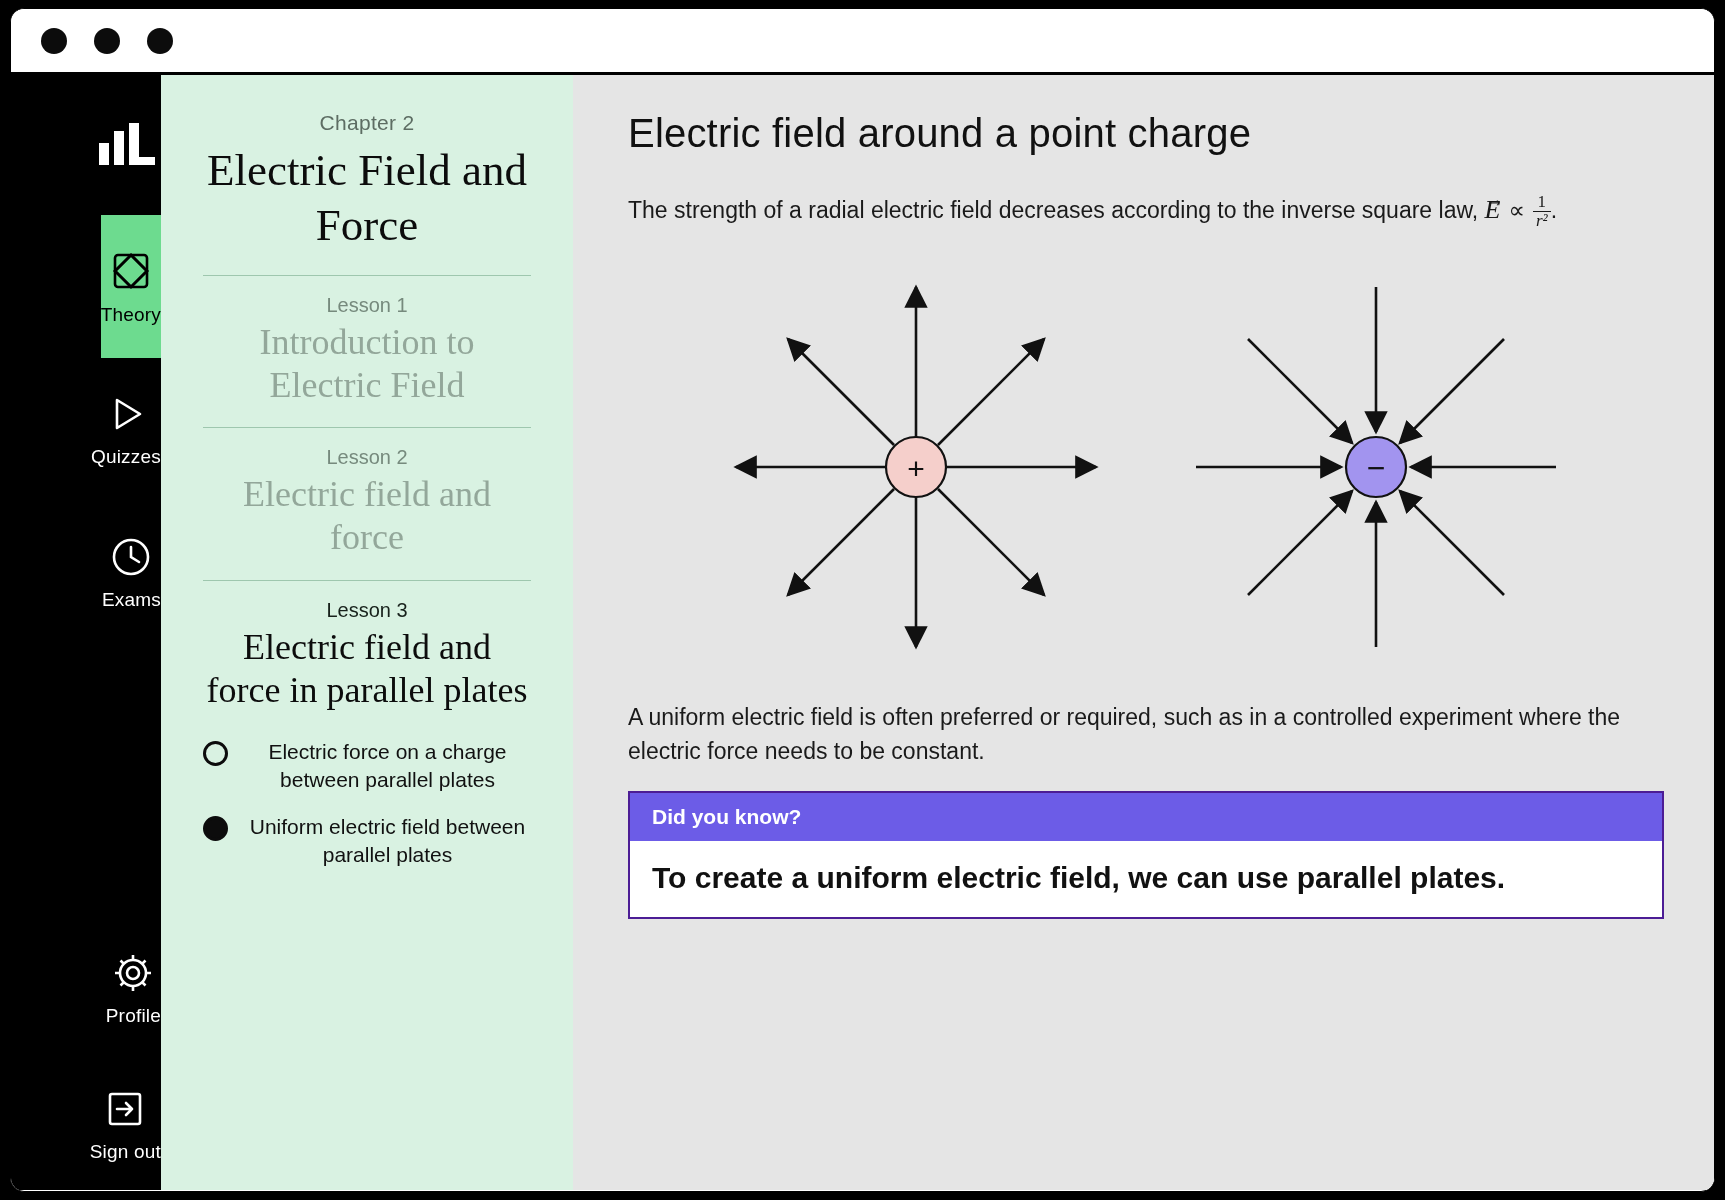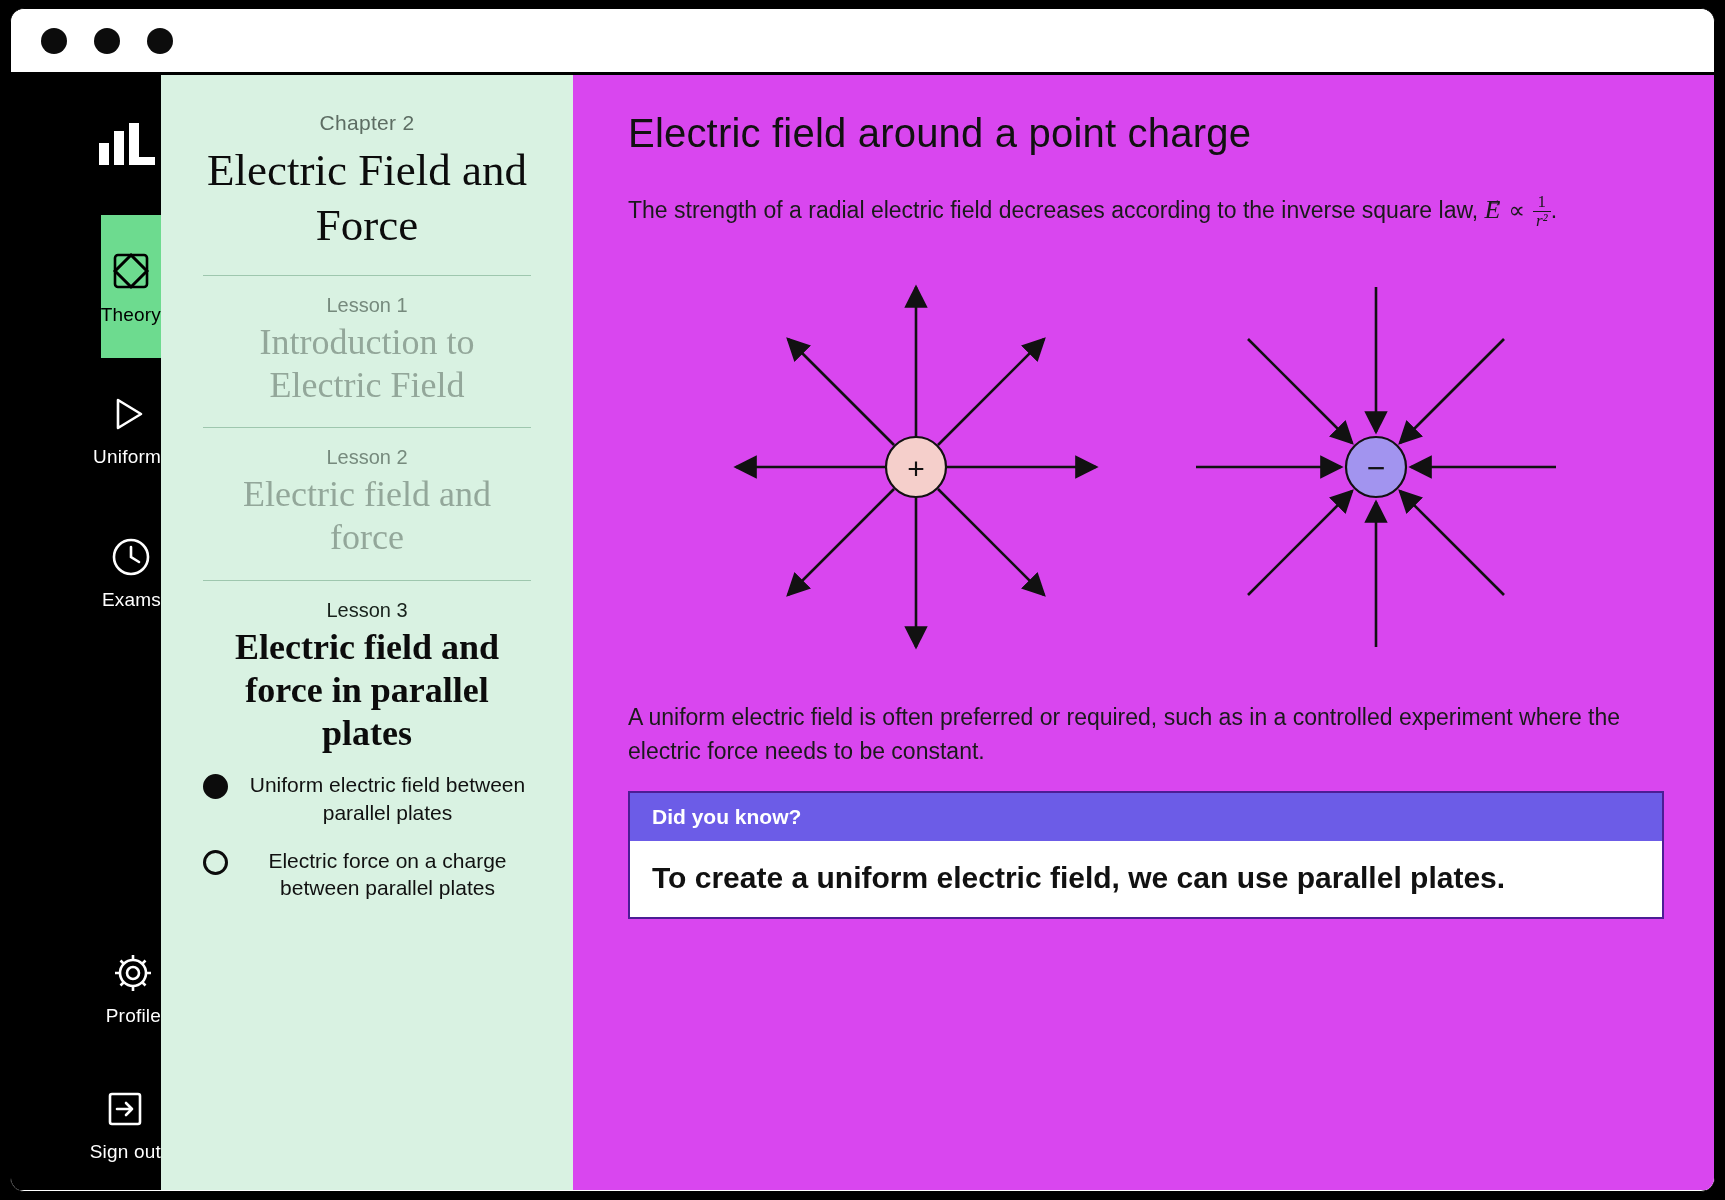--- a/index.html
+++ b/index.html
@@ -118,22 +118,22 @@
     font-family: "Liberation Serif", serif;
     font-size: 36px;
     line-height: 1.2;
     color: #93a79a;
     margin: 0 0 20px 0;
     font-weight: 400;
   }
   .lesson-label.current { color: #17211b; }
   .lesson-title.current {
     color: #0c0c0c;
-    font-weight: 700;
-    margin-bottom: 16px;
+    font-weight: 400;
+    margin-bottom: 26px;
   }
   .sub-item {
     display: flex;
     align-items: flex-start;
     gap: 16px;
     margin-bottom: 20px;
     cursor: pointer;
   }
   .bullet {
     width: 25px;
@@ -148,21 +148,21 @@
   .sub-text {
     font-size: 21px;
     line-height: 1.32;
     color: #111;
   }
   
   .content {
     flex: 1;
     padding: 36px 50px 0 55px;
     box-sizing: border-box;
-    background: #d946ef;
+    background: #e5e5e5;
     overflow: hidden;
   }
   .page-title {
     font-size: 40px;
     color: #111;
     margin: 0 0 34px 0;
     font-weight: 400;
     letter-spacing: .2px;
   }
   .para {
@@ -252,21 +252,21 @@
         </span>
         <span>Theory</span>
       </div>
 
       <div class="nav-item">
         <span class="nav-icon">
           <svg width="44" height="44" viewBox="0 0 44 44" fill="none" stroke="#fff" stroke-width="2.6" stroke-linejoin="round">
             <path d="M13 8 L36 22 L13 36 Z"></path>
           </svg>
         </span>
-        <span>Uniform</span>
+        <span>Quizzes</span>
       </div>
 
       <div class="nav-item">
         <span class="nav-icon">
           <svg width="44" height="44" viewBox="0 0 44 44" fill="none" stroke="#fff" stroke-width="2.6">
             <circle cx="22" cy="22" r="17"></circle>
             <path d="M22 12 V22 L30 27" stroke-linecap="round"></path>
           </svg>
         </span>
         <span>Exams</span>
@@ -307,26 +307,26 @@
 
       <hr class="hr">
       <div class="lesson-label">Lesson 2</div>
       <div class="lesson-title">Electric field and force</div>
 
       <hr class="hr">
       <div class="lesson-label current">Lesson 3</div>
       <div class="lesson-title current">Electric field and force in parallel plates</div>
 
       <div class="sub-item">
+        <span class="bullet"></span>
+        <span class="sub-text">Electric force on a charge between parallel plates</span>
+      </div>
+      <div class="sub-item">
         <span class="bullet filled"></span>
         <span class="sub-text">Uniform electric field between parallel plates</span>
-      </div>
-      <div class="sub-item">
-        <span class="bullet"></span>
-        <span class="sub-text">Electric force on a charge between parallel plates</span>
       </div>
     </div>
 
     <div class="content">
 
       <h1 class="page-title">Electric field around a point charge</h1>
 
 
       <p class="para">
         <span>The strength of a radial electric field decreases according to the inverse square law, </span><span class="mathbit" style="font-size:26px;">E</span><span style="font-family:'Liberation Serif',serif;">⃗</span><span style="padding:0 8px;">∝</span><span class="frac"><span class="num">1</span><span class="den">r²</span></span><span>.</span>

